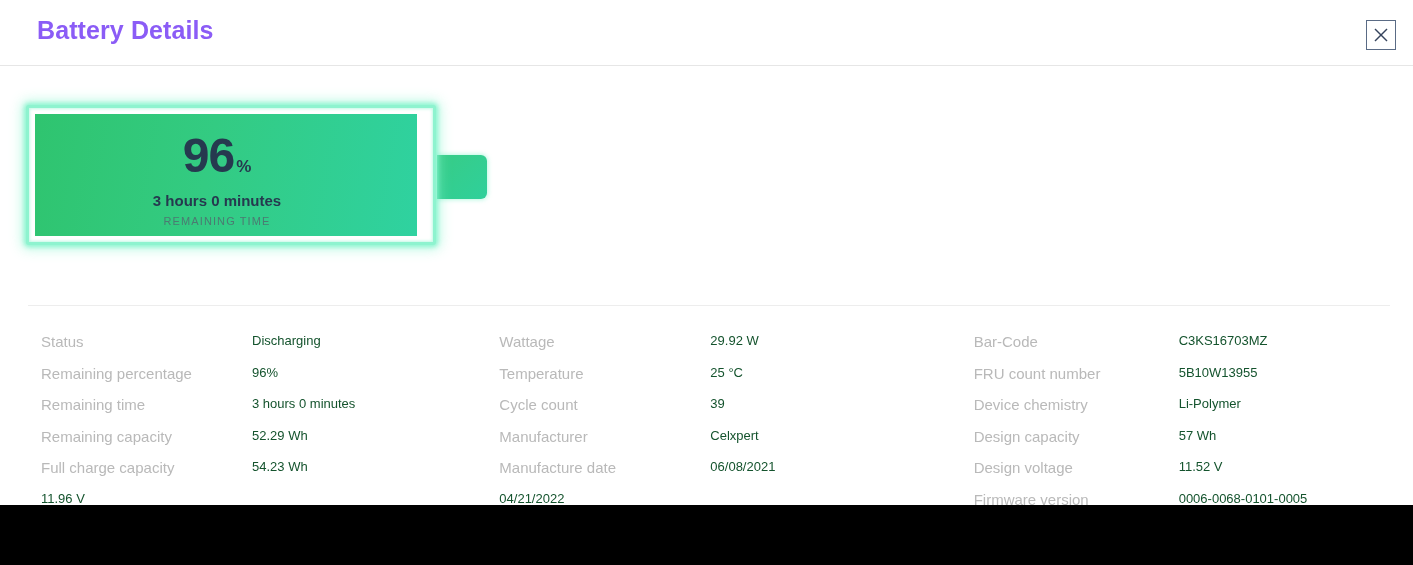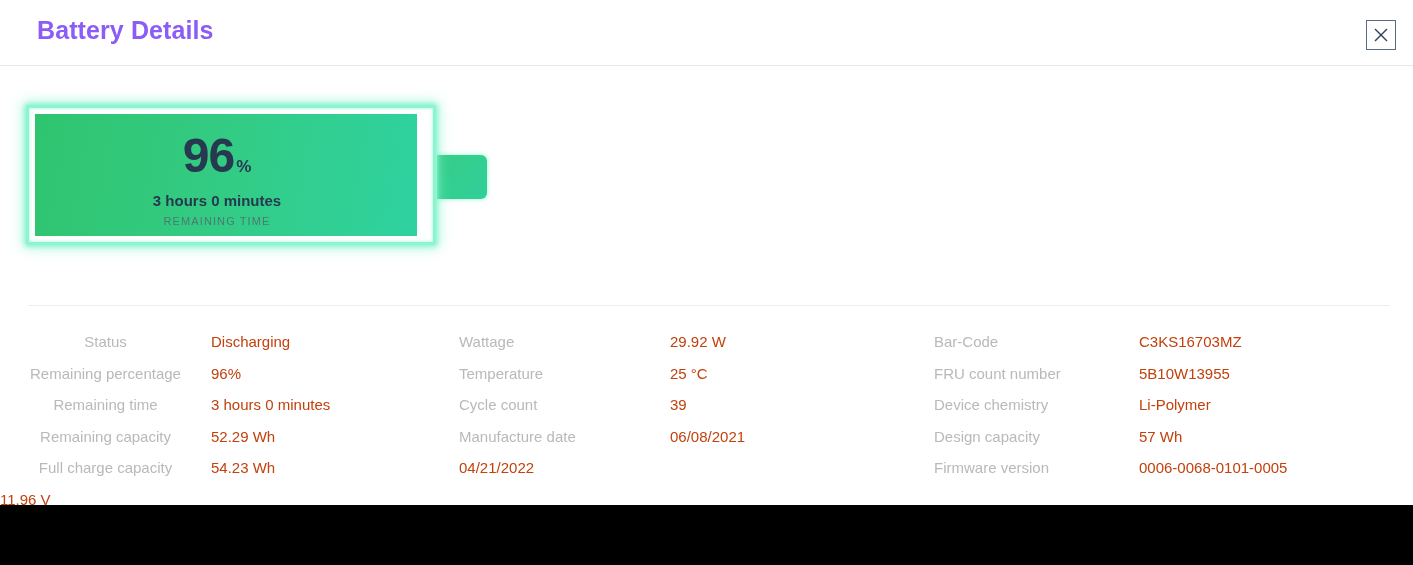--- a/index.html
+++ b/index.html
@@ -163,39 +163,39 @@
   .details {
     position: absolute;
     left: 0;
     top: 333px;
     width: 1413px;
     display: flex;
   }
   .detail-column {
     display: block;
   }
-  .detail-column.col-1 { width: 450px; text-align: center; }
+  .detail-column.col-1 { margin-left: 41px; width: 450px; }
   .detail-column.col-2 { margin-left: 9px; width: 450px; }
   .detail-column.col-3 { margin-left: 25px; width: 440px; }
 
   .detail-row {
     display: flex;
     height: 31.5px;
     align-items: flex-start;
   }
   .detail-label {
     font-size: 15px;
     color: #b9b9b9;
     white-space: nowrap;
     width: 211px;
     flex: 0 0 211px;
   }
   .detail-value {
-    font-size: 15px;
-    color: #c2410c;
+    font-size: 13px;
+    color: #14532d;
     white-space: nowrap;
   }
   .col-3 .detail-label { width: 205px; flex: 0 0 205px; }
 
   
   .bottom-bar {
     position: absolute;
     left: 0;
     top: 505px;
     width: 1413px;
@@ -274,20 +274,24 @@
       </div>
       <div class="detail-row">
         <span class="detail-label">Temperature</span>
         <span class="detail-value">25 °C</span>
       </div>
       <div class="detail-row">
         <span class="detail-label">Cycle count</span>
         <span class="detail-value">39</span>
       </div>
       <div class="detail-row">
+        <span class="detail-label">Manufacturer</span>
+        <span class="detail-value">Celxpert</span>
+      </div>
+      <div class="detail-row">
         <span class="detail-label">Manufacture date</span>
         <span class="detail-value">06/08/2021</span>
       </div>
       <div class="detail-row">
         <span class="detail-value">04/21/2022</span>
       </div>
     </div>
 
     <div class="detail-column col-3">
       <div class="detail-row">
@@ -300,20 +304,24 @@
       </div>
       <div class="detail-row">
         <span class="detail-label">Device chemistry</span>
         <span class="detail-value">Li-Polymer</span>
       </div>
       <div class="detail-row">
         <span class="detail-label">Design capacity</span>
         <span class="detail-value">57 Wh</span>
       </div>
       <div class="detail-row">
+        <span class="detail-label">Design voltage</span>
+        <span class="detail-value">11.52 V</span>
+      </div>
+      <div class="detail-row">
         <span class="detail-label">Firmware version</span>
         <span class="detail-value">0006-0068-0101-0005</span>
       </div>
     </div>
 
   </div>
 
   <div class="bottom-bar"></div>
 
 </div>

